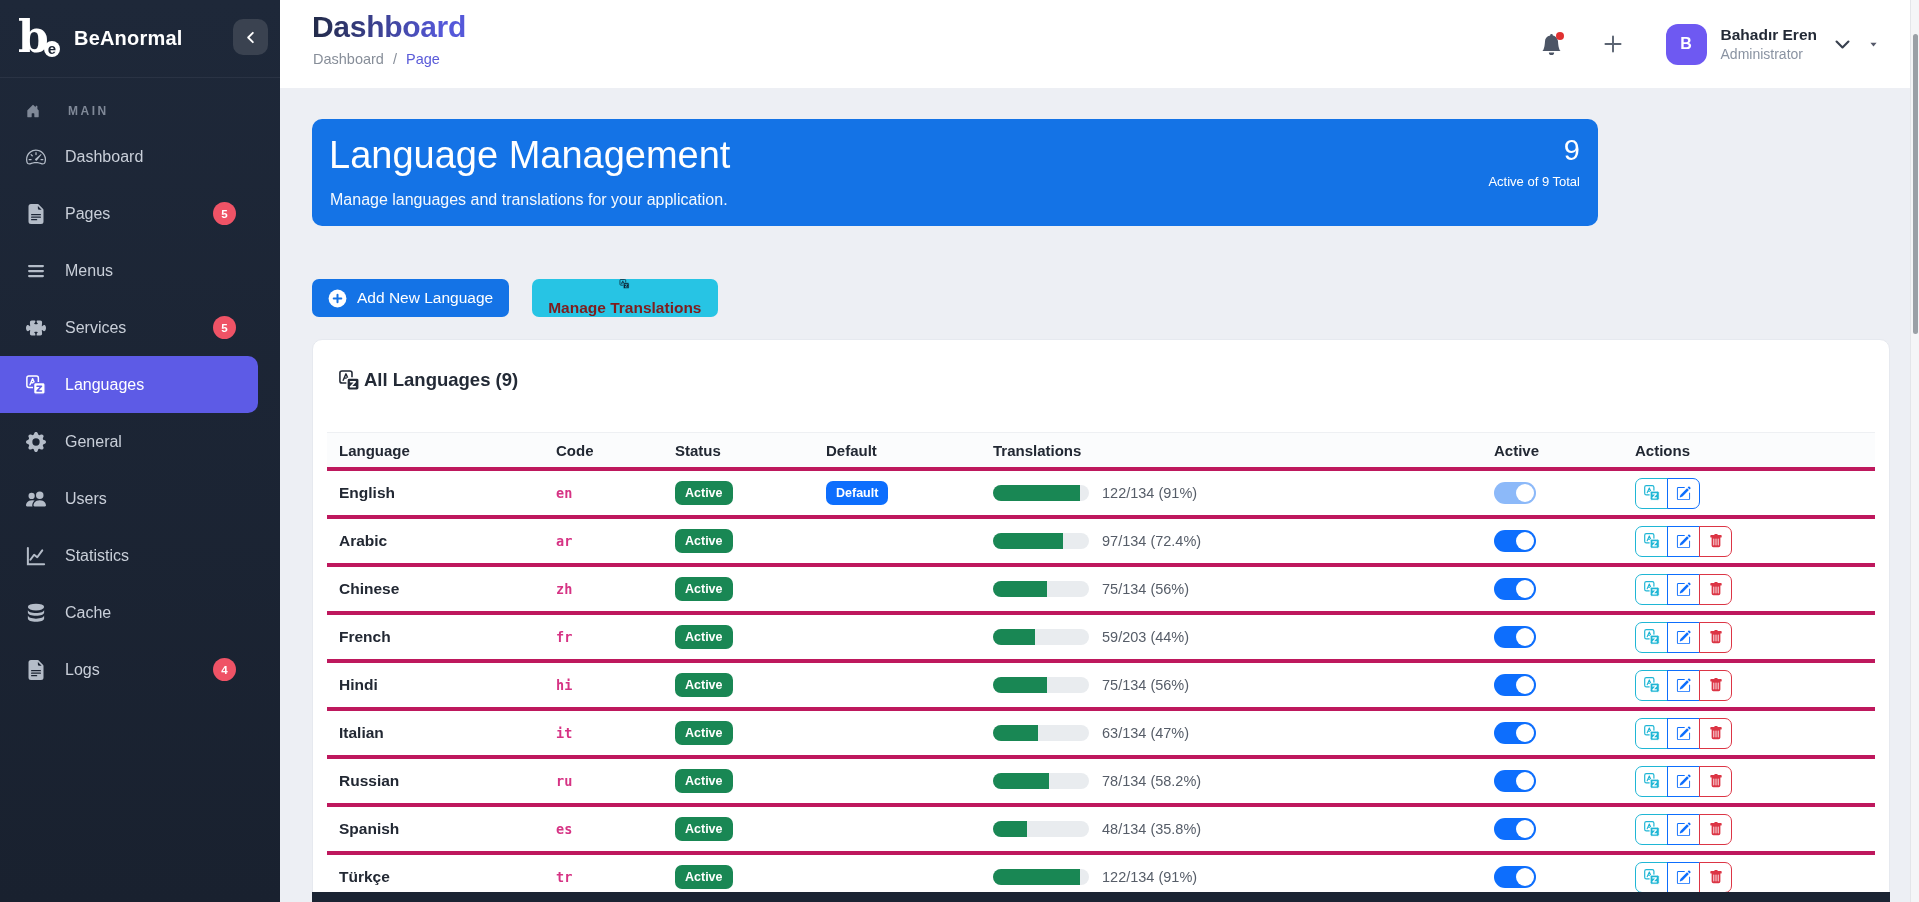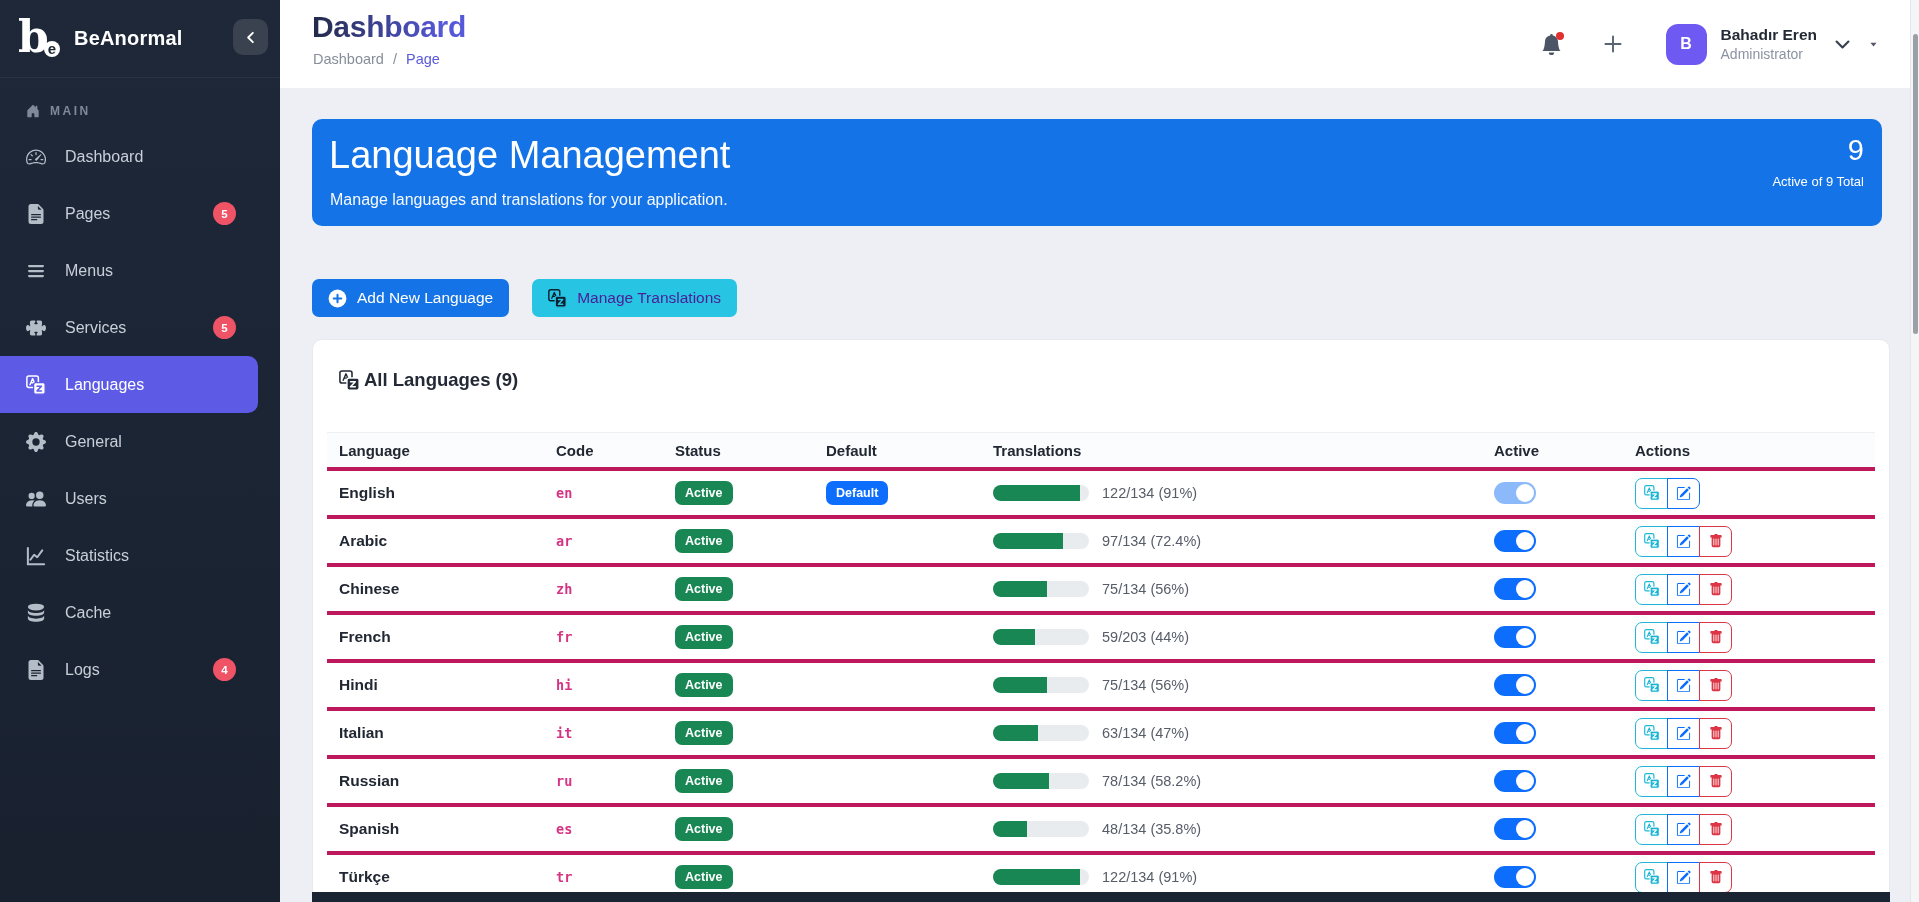--- a/index.html
+++ b/index.html
@@ -23,21 +23,21 @@
   .brand-logo { width:44px; height:44px; position:relative; color:#fff; }
   .brand-logo .b { font-size:44px; font-weight:700; color:#fff; line-height:40px; font-family:"DejaVu Serif",serif; }
   .brand-logo .e { position:absolute; right:2px; bottom:4px; font-size:15px; font-weight:700; color:#1b2433;
     background:#fff; border-radius:50%; width:16px; height:16px; line-height:16px; text-align:center; }
   .brand-name { margin-left:12px; color:#fff; font-size:20px; font-weight:700; letter-spacing:.2px; }
   .collapse-btn {
     position:absolute; right:12px; top:19px; width:35px; height:36px;
     background:#3a4250; border:none; border-radius:10px; color:#fff;
     display:flex; align-items:center; justify-content:center; cursor:pointer;
   }
-  .section-row { display:flex; align-items:center; gap:10px; padding:26px 0 10px 26px; color:#808998; }
+  .section-row { display:flex; align-items:center; gap:28px; padding:26px 0 10px 26px; color:#808998; }
   .section-label { font-size:12px; font-weight:700; letter-spacing:2.5px; }
   .side-menu { list-style:none; }
   .side-item {
     height:57px; display:flex; align-items:center; gap:19px;
     padding-left:26px; margin-right:22px; cursor:pointer;
     color:#c9cfd9; border-radius:0 10px 10px 0; position:relative;
   }
   .side-item .s-icon { color:#b4bcc8; flex:0 0 auto; }
   .side-item .side-label { font-size:16px; }
   .side-item.active { background:#5d5be6; color:#fff; --icon-contrast:#5d5be6; }
@@ -66,36 +66,36 @@
     font-size:16px; font-weight:700; display:flex; align-items:center; justify-content:center;
   }
   .user-meta { margin-left:14px; margin-right:16px; }
   .user-name { font-size:15.5px; font-weight:700; color:#232a36; }
   .user-role { font-size:14px; color:#8a93a2; margin-top:2px; }
   .chev-down { color:#39414f; cursor:pointer; }
   .caret-mini { color:#55596a; margin-left:16px; cursor:pointer; }
 
   
   .banner {
-    position:absolute; left:312px; top:119px; width:1570px; height:107px;
+    position:absolute; left:312px; top:119px; width:1286px; height:107px;
     background:#1473e6; border-radius:10px; color:#fff; z-index:1;
   }
   .banner-title { position:absolute; left:17px; top:15px; font-size:38px; font-weight:400; }
   .banner-sub { position:absolute; left:18px; top:72px; font-size:16px; opacity:.96; }
   .banner-stat { position:absolute; right:18px; top:14px; text-align:right; }
   .banner-stat-value { font-size:29px; font-weight:400; line-height:34px; }
   .banner-stat-label { font-size:13px; margin-top:7px; }
 
   
   .toolbar { position:absolute; left:312px; top:279px; display:flex; gap:23px; z-index:1; }
   .btn { display:flex; align-items:center; gap:10px; height:38px; padding:0 16px;
          border:none; border-radius:7px; font-size:15.5px; cursor:pointer;
          font-family:"Liberation Sans","DejaVu Sans",sans-serif; }
   .btn-add { background:#1473e6; color:#fff; --icon-contrast:#1473e6; }
-  .btn-manage { background:#27c4e4; color:#4c1d95; font-weight:400; --icon-contrast:#27c4e4; }
+  .btn-manage { background:#27c4e4; color:#7f1d1d; font-weight:700;flex-direction:column; --icon-contrast:#27c4e4; }
 
   
   .card {
     position:absolute; left:312px; top:339px; width:1578px; height:563px;
     background:#fff; border:1px solid #e6e9ef; border-radius:10px 10px 0 0; z-index:1;
   }
   .card-title-row { display:flex; align-items:center; gap:4px; padding:29px 0 0 26px; color:#232a36; --icon-contrast:#ffffff; }
   .card-title { font-size:18.5px; font-weight:600; }
 
   .table { position:absolute; left:14px; right:14px; top:92px; }

